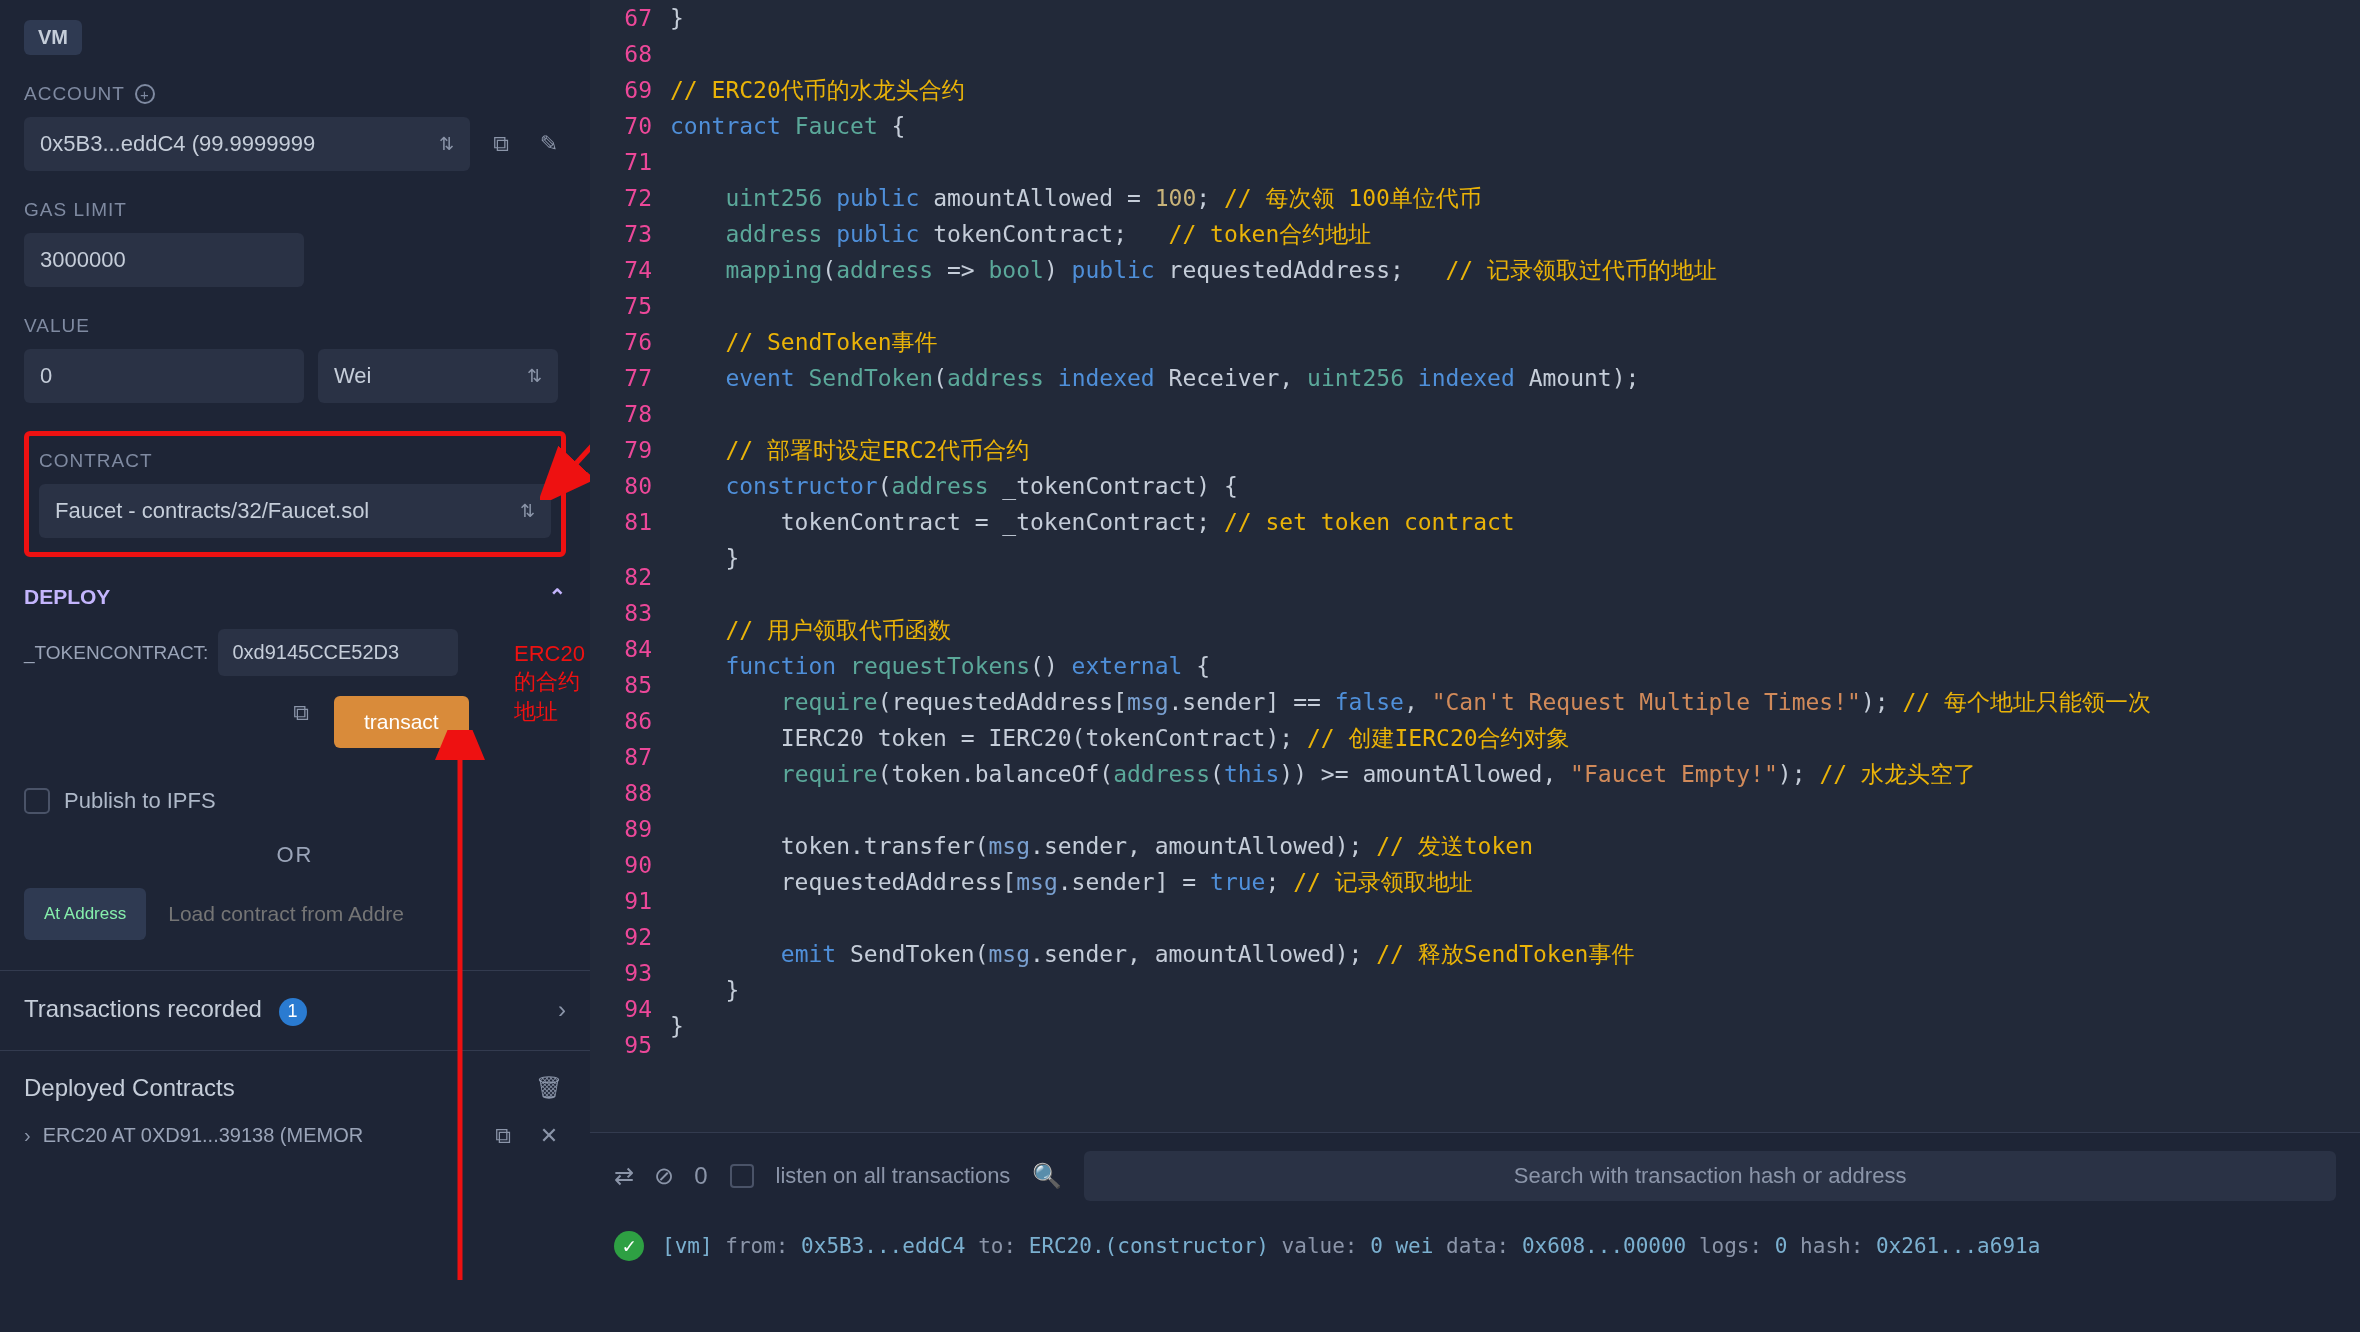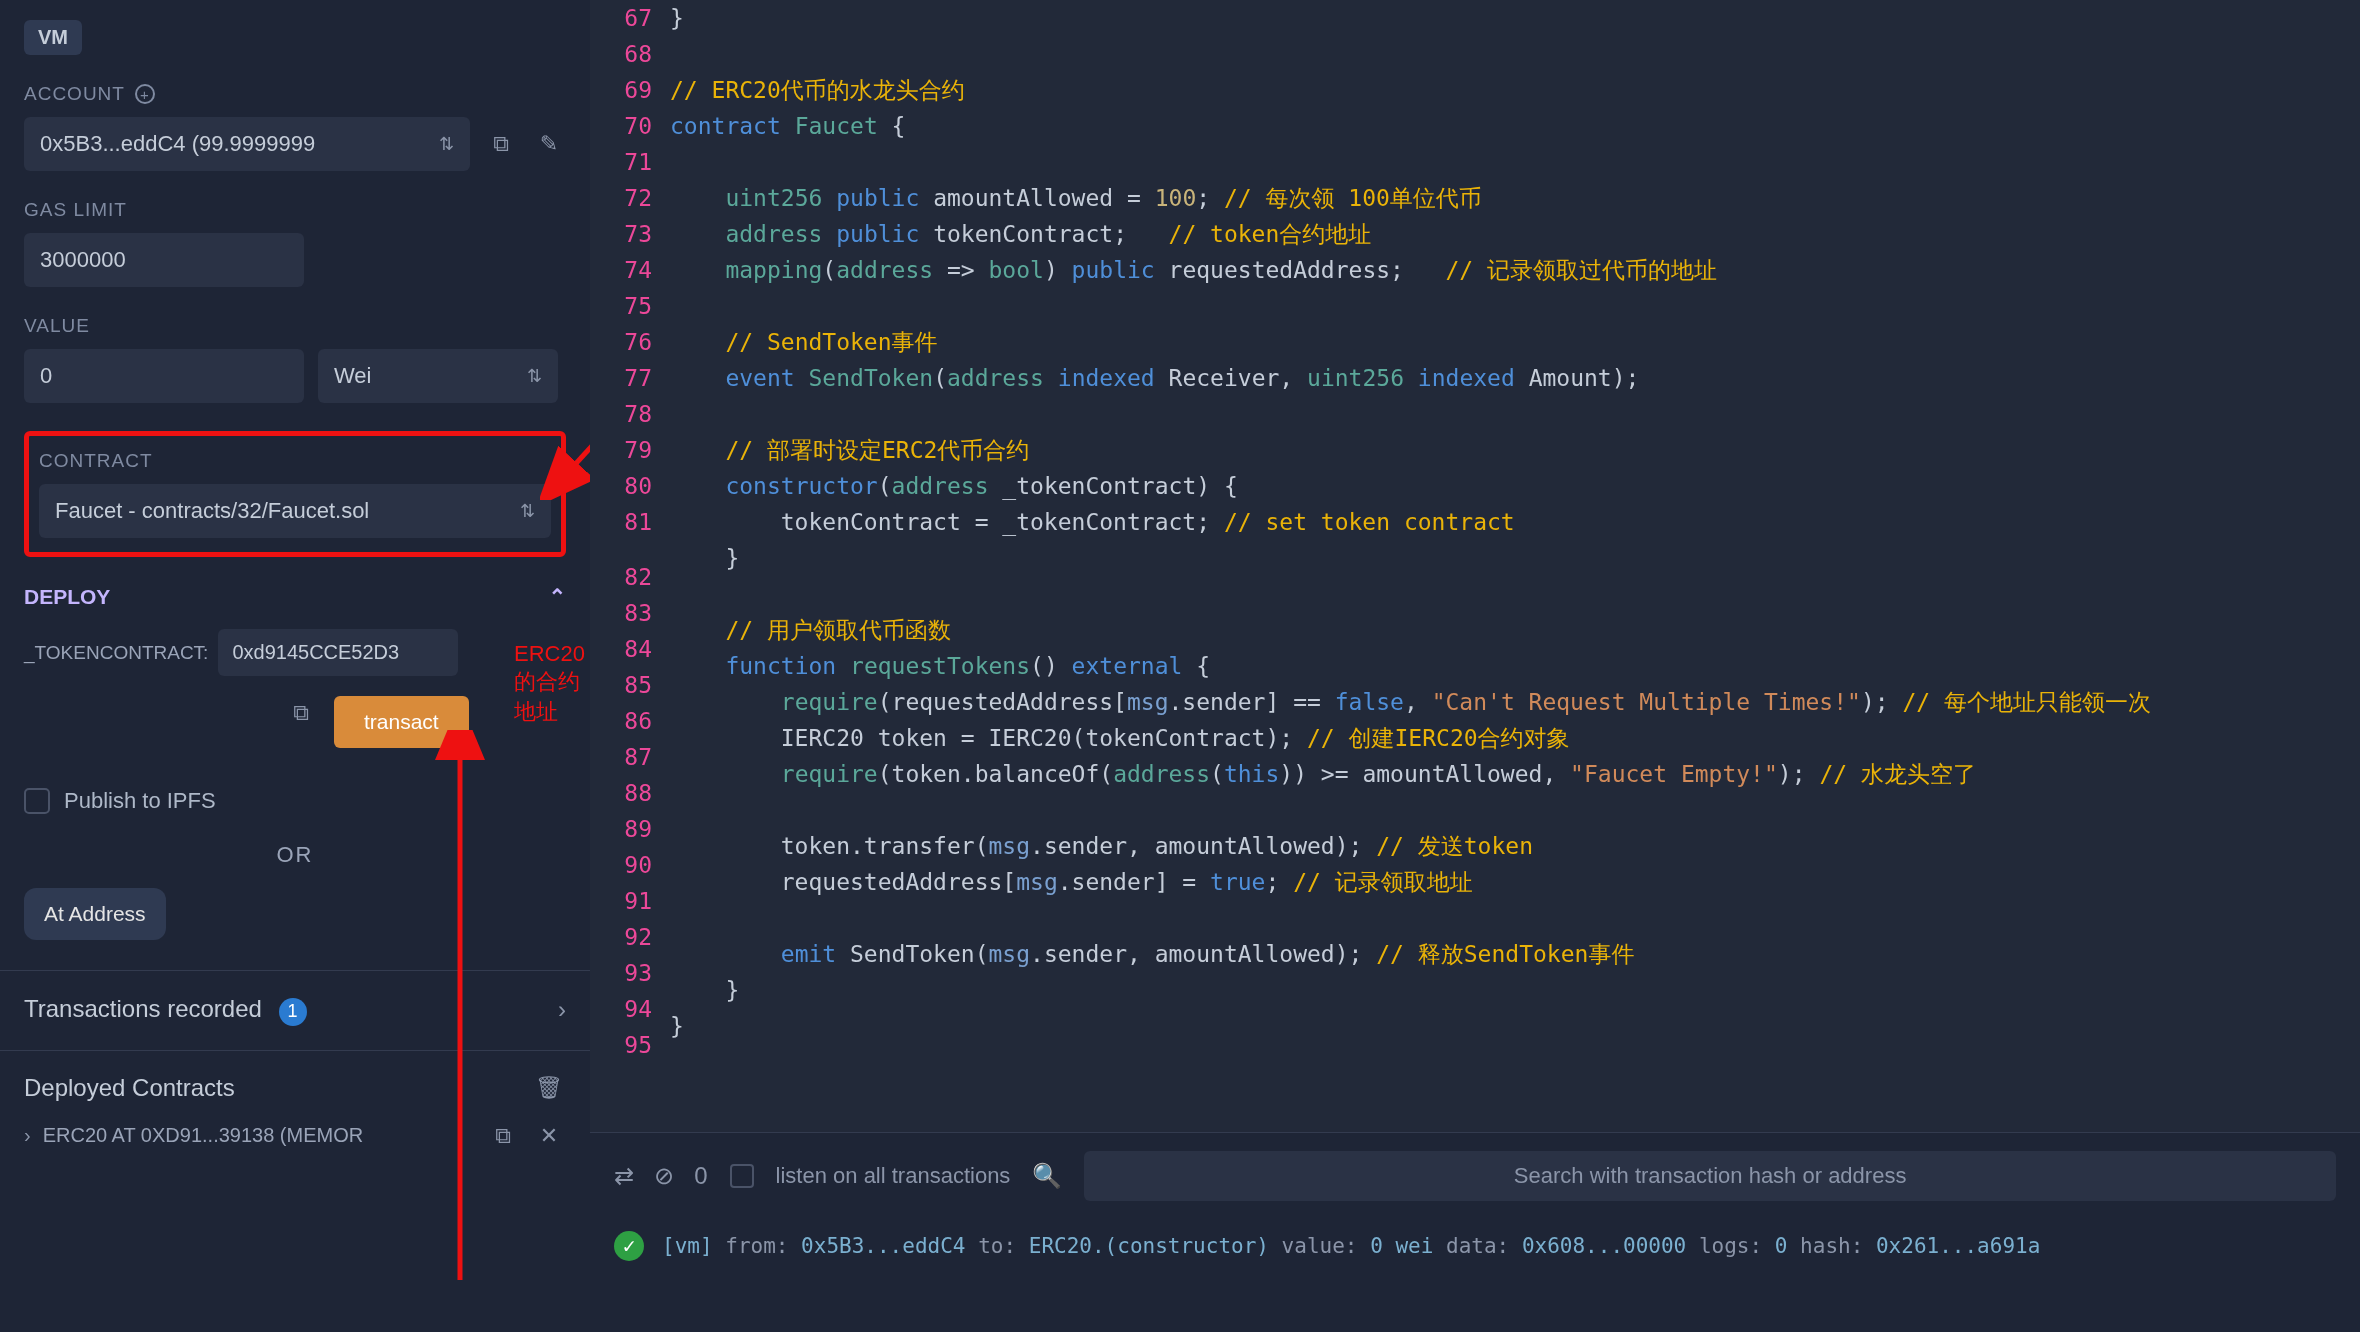--- a/index.html
+++ b/index.html
@@ -153,21 +153,21 @@
 .transact-row { display:flex; justify-content:flex-start; gap:16px; margin-top:20px; padding-left: 260px;}
 .transact-btn {
   background:#d98b3a; color:#fff; border:none; border-radius:6px;
   padding:14px 30px; font-size:21px; cursor:pointer;
 }
 .annot { color:#e11; font-size:22px; position:absolute; }
 .checkbox-row { display:flex; align-items:center; gap:14px; margin-top:40px; color:#aeb8c8; font-size:22px;}
 .fake-check { width:26px; height:26px; border:2px solid #4a5368; border-radius:5px; }
 .or { text-align:center; color:#9aa4b8; margin:28px 0 20px; font-size:22px; letter-spacing:2px;}
 .addr-row { display:flex; gap:14px; }
-.addr-btn { background:#2f3a52; color:#e5e5e5; border:none; border-radius:12px; padding:14px 20px; font-size:21px;}
+.addr-btn { background:#2f3a52; color:#86efac; border:none; border-radius:6px; padding:14px 20px; font-size:17px;}
 .addr-input { flex:1; background:transparent; color:#7f8aa1; border:none; font-size:21px; padding:14px 8px;}
 .tx-rec {
   border-top:1px solid #333b4f;
   margin: 30px -24px 0; padding: 24px 24px;
   display:flex; align-items:center; justify-content:space-between;
   color:#c5cdd9; font-size:24px;
 }
 .tx-badge { background:#2a7bd1; color:#fff; border-radius:50%; width:28px; height:28px; display:inline-flex; align-items:center; justify-content:center; font-size:18px; margin-left:10px;}
 .deployed {
   border-top:1px solid #333b4f;
@@ -243,20 +243,21 @@
 
     <div class="checkbox-row">
       <span class="fake-check"></span>
       <span>Publish to IPFS</span>
     </div>
 
     <div class="or">OR</div>
 
     <div class="addr-row">
       <button class="addr-btn">At Address</button>
+      <input class="addr-input" placeholder="Load contract from Addre" style="">
     </div>
 
     <div class="tx-rec">
       <span>
         <span>Transactions recorded</span>
         <span class="tx-badge">1</span>
       </span>
       <span class="chev">›</span>
     </div>
 

